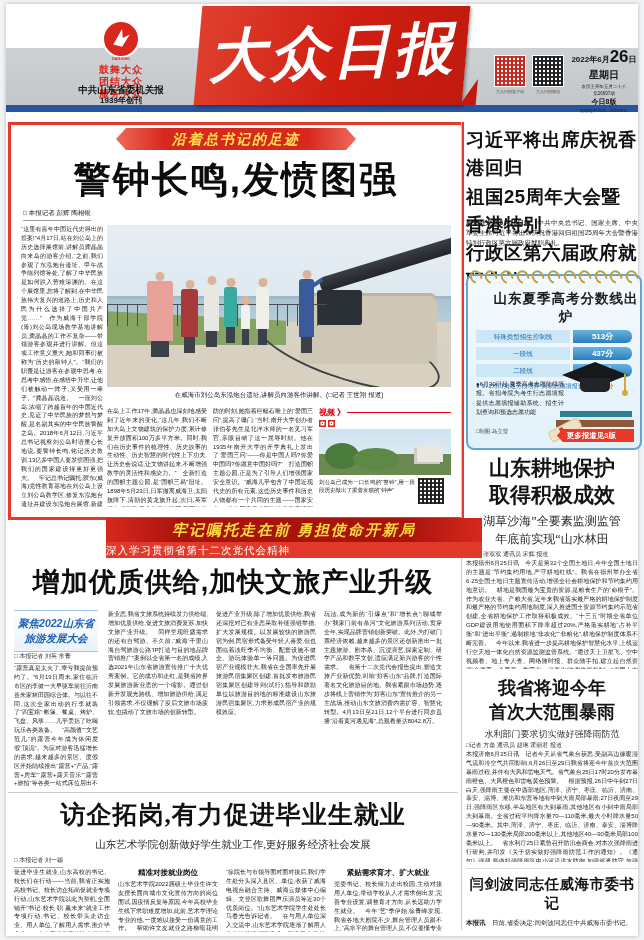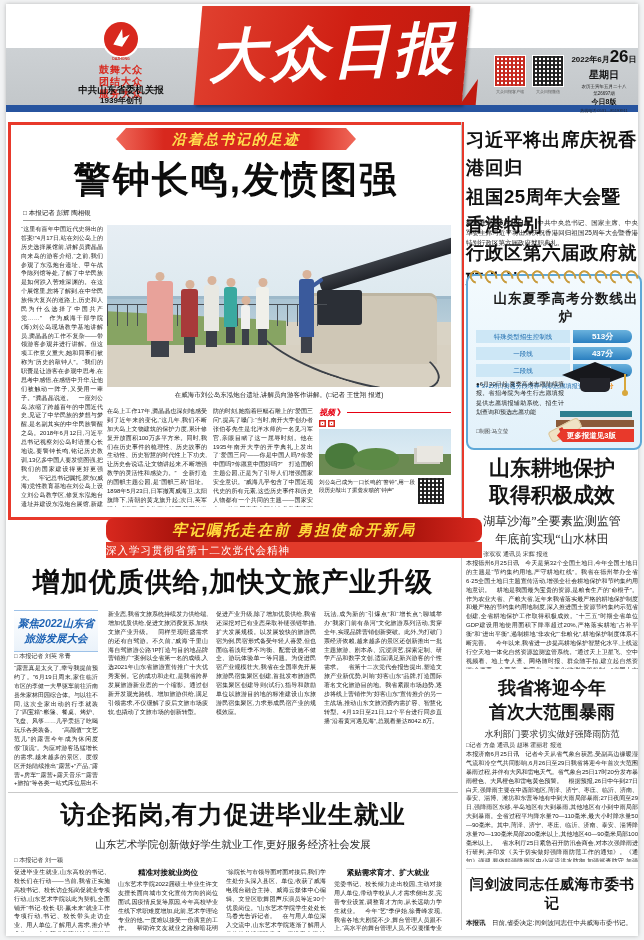--- a/index.html
+++ b/index.html
@@ -50,21 +50,21 @@
   .curve-rail{position:absolute;right:2%;bottom:4%;width:55%;height:34%;border:2px solid #3c4148;border-radius:50%;border-left-color:transparent;border-top-color:transparent;transform:rotate(18deg);}
   .p{position:absolute;border-radius:3px 3px 0 0;}
   .p:before{content:"";position:absolute;left:50%;top:-9px;transform:translateX(-50%);width:9px;height:9px;border-radius:50%;background:#d9b39a;}
   .p:after{content:"";position:absolute;left:15%;bottom:-16px;width:70%;height:16px;background:#3c4049;}
   .guide-arm{position:absolute;width:14px;height:4px;background:#3a5a9c;border-radius:2px;transform:rotate(-35deg);}
   .mcaption{position:absolute;left:96px;top:266px;width:344px;text-align:center;font-size:6.5px;color:#222;}
   .mcol2{position:absolute;left:96px;top:282px;width:100px;height:100px;}
   .mcol3{position:absolute;left:202px;top:282px;width:100px;height:100px;}
   .vblock{position:absolute;left:308px;top:282px;width:132px;height:100px;}
   .vhead{display:flex;align-items:center;gap:2px;}
-  .vlabel{color:#e60012;font-weight:bold;font-size:8px;font-style:italic;}
+  .vlabel{color:#e60012;font-weight:bold;font-size:8px;}
   .varrow{color:#e60012;font-size:8px;font-weight:bold;}
   .vline{flex:1;height:1px;background:#e60012;}
   .vicons{display:flex;gap:2px;margin-top:2px;}
   .vicon{width:7px;height:7px;background:#d8281e;box-shadow:inset 0 0 0 1.5px #d8281e,inset 0 0 0 3px #fff;}
   .vphoto{margin-top:2px;width:132px;height:46px;position:relative;overflow:hidden;background:linear-gradient(#cfe3ef 0%,#dcebf3 55%,#6b8a52 55%);}
   .tree{position:absolute;border-radius:50%;background:#4a7a3c;}
   .vbuilding{position:absolute;right:8px;top:36%;width:26px;height:16px;background:#e9e7e1;box-shadow:-3px 2px 0 #cfccc4;}
   .vcaprow{display:flex;margin-top:3px;gap:3px;}
   .vcaption{width:96px;font-size:5.5px;line-height:1.5;color:#222;text-align:justify;}
 
@@ -105,21 +105,21 @@
   .rainhead{position:absolute;left:466px;top:676px;width:172px;text-align:center;font-size:18px;font-weight:900;color:#141414;line-height:1.35;}
   .rainsub{position:absolute;left:466px;top:728px;width:172px;text-align:center;font-size:9px;color:#333;font-family:"Liberation Serif",serif;}
   .rainby{position:absolute;left:466px;top:741px;width:172px;font-size:6px;color:#333;}
   .rainbody{position:absolute;left:466px;top:750px;width:172px;height:112px;}
   .appt{position:absolute;left:466px;top:868px;width:172px;border-top:1px solid #ddd;padding-top:6px;}
   .appthead{text-align:center;font-size:14.5px;font-weight:900;color:#141414;letter-spacing:.5px;}
   .apptbody{margin-top:5px;font-size:6.5px;line-height:1.55;color:#222;text-align:justify;}
 
   
   .banner{position:absolute;left:106px;top:518px;width:376px;}
-  .banner .l1{height:24px;background:linear-gradient(90deg,#d8281e,#a8130c 20%,#a8130c 80%,#d8281e);color:#ffd93c;font-weight:900;font-style:italic;font-size:15px;line-height:24px;text-align:center;letter-spacing:2px;border-radius:8px;}
+  .banner .l1{height:24px;background:linear-gradient(90deg,#d8281e,#a8130c 20%,#a8130c 80%,#d8281e);color:#ffd93c;font-weight:900;font-style:italic;font-size:15px;line-height:24px;text-align:center;letter-spacing:2px;}
   .banner .l2{height:16px;background:#e23a2a;color:#fff;font-size:10.5px;line-height:16px;text-align:left;letter-spacing:1px;}
   .tourhead{position:absolute;left:8px;top:564px;width:450px;text-align:center;font-size:27px;font-weight:900;color:#0d0d0d;letter-spacing:1px;}
   .focusbox{position:absolute;left:14px;top:610px;width:84px;padding:5px 0;background:linear-gradient(#ffffff,#eaf2fa);border-top:1px solid #9ec2e8;border-bottom:1px solid #9ec2e8;color:#1e63b4;font-weight:900;font-style:italic;font-size:10.5px;line-height:1.45;text-align:center;}
   .tourby{position:absolute;left:14px;top:652px;font-size:6px;color:#333;border-bottom:1px solid #aaa;padding-bottom:2px;}
   .tourA{position:absolute;left:14px;top:664px;width:84px;height:124px;}
   .tourB{position:absolute;left:108px;top:610px;width:100px;height:178px;}
   .tourC{position:absolute;left:216px;top:610px;width:100px;height:178px;}
   .tourD{position:absolute;left:324px;top:610px;width:118px;height:178px;}
 
   

